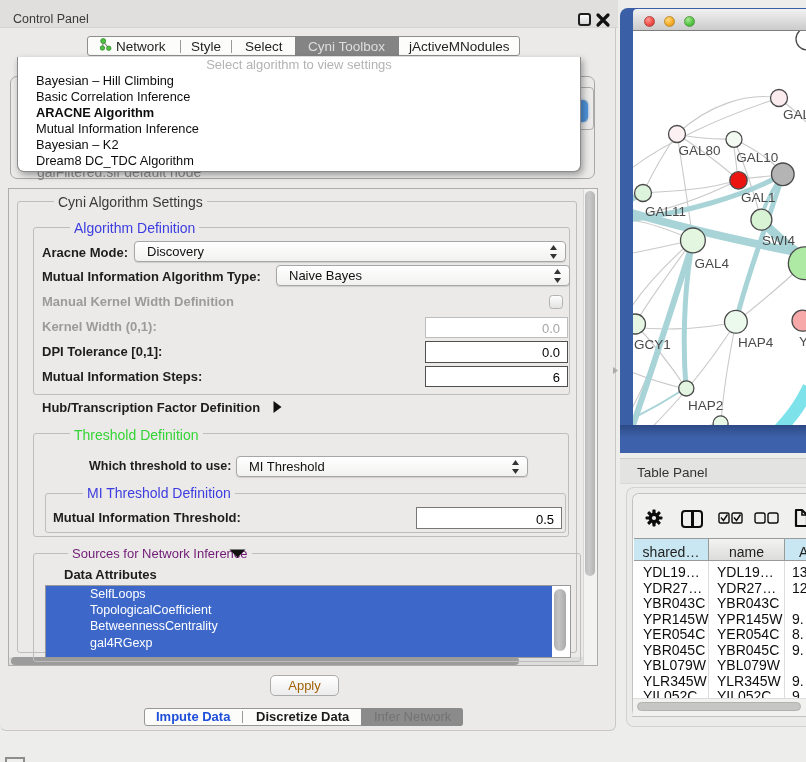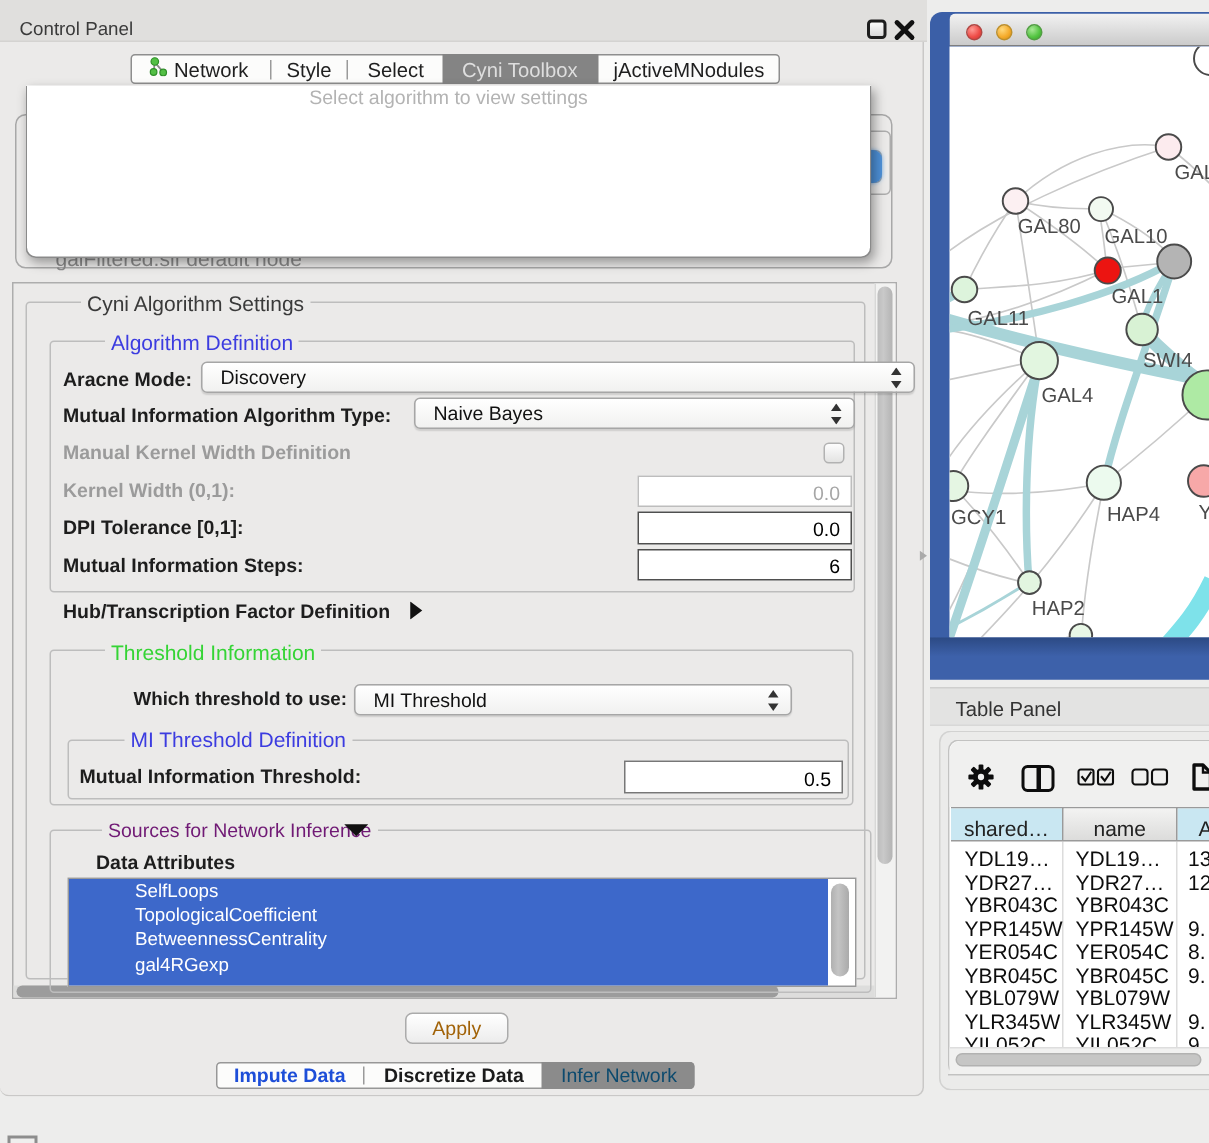--- a/index.html
+++ b/index.html
@@ -47,37 +47,45 @@
 <div class="abs" style="left:409px;top:40px;font-size:13.5px;color:#1f1f1f;line-height:13.5px;">jActiveMNodules</div>
 
 <div class="abs" style="left:10px;top:76px;width:585px;height:103px;border:1px solid #a8a8a8;border-radius:7px;background:#ebeae9;"></div>
 <div class="abs" style="left:300px;top:87px;width:294px;height:43px;border:1px solid #adadad;border-radius:4px;"></div>
 <div class="abs" style="left:330px;top:100px;width:258px;height:22px;border:1px solid #999;border-radius:4px;background:#fff;"></div>
 <div class="abs" style="left:568px;top:100px;width:20px;height:22px;background:#4e91d8;border-radius:6px;box-shadow:0 0 3px #6aa6e2;"></div>
 <div class="abs" style="left:37px;top:165px;font-size:14px;color:#8b8b8b;line-height:14px;">galFiltered.sif default node</div>
 
 <div class="abs" style="left:17px;top:57px;width:564px;height:115px;background:#fff;border:1px solid #8a8a8a;border-top:none;border-radius:0 0 7px 7px;box-shadow:2px 3px 7px rgba(0,0,0,0.35);"></div>
 <div class="abs" style="left:17px;top:58px;width:564px;text-align:center;font-size:13px;color:#b3b3b3;line-height:13px;">Select algorithm to view settings</div>
+<div class="abs" style="left:36px;top:73px;font-size:12.8px;color:#0d0d0d;line-height:16px;">
+Bayesian – Hill Climbing<br>
+Basic Correlation Inference<br>
+<b>ARACNE Algorithm</b><br>
+Mutual Information Inference<br>
+Bayesian – K2<br>
+Dream8 DC_TDC Algorithm
+</div>
 
 <div class="abs" style="left:8px;top:188px;width:590px;height:478px;border:1px solid #adadad;background:#ebeae9;"></div>
 
 <div class="abs" style="left:583px;top:189px;width:14px;height:476px;background:#f2f2f1;border-left:1px solid #d8d8d7;"></div>
 <div class="abs" style="left:585px;top:191px;width:10px;height:385px;border-radius:5px;background:linear-gradient(90deg,#bdbdbd,#c9c9c9 40%,#b4b4b4);"></div>
 
 <div class="abs" style="left:9px;top:657px;width:574px;height:8px;background:#dddddc;"></div>
 <div class="abs" style="left:11px;top:657px;width:508px;height:8px;border-radius:4px;background:#9c9c9c;"></div>
 
 <div class="grp" style="left:17px;top:201px;width:560px;height:452px;"></div>
 <div class="gtitle" style="left:22px;top:195px;color:#3a3a3a;font-size:14px;line-height:14px;">Cyni Algorithm Settings</div>
 
 <div class="grp" style="left:33px;top:227px;width:537px;height:168px;"></div>
 <div class="gtitle" style="left:38px;top:221px;color:#3c3ce0;font-size:14px;line-height:14px;">Algorithm Definition</div>
 
 <div class="lbl" style="left:42px;top:246px;">Aracne Mode:</div>
-<div class="combo" style="left:134px;top:241px;width:476px;height:21px;">
+<div class="combo" style="left:134px;top:241px;width:432px;height:21px;">
       <span class="ct">Discovery</span>
 <svg class="spin" viewBox="0 0 9 14">
         <path d="M4.5 0 L8 5 L1 5 Z" fill="#333"></path>
         <path d="M4.5 14 L8 9 L1 9 Z" fill="#333"></path>
       </svg>
     </div>
 
 <div class="lbl" style="left:42px;top:270px;">Mutual Information Algorithm Type:</div>
 <div class="combo" style="left:276px;top:265px;width:294px;height:21px;">
       <span class="ct">Naive Bayes</span>
@@ -98,21 +106,21 @@
 
 <div class="lbl" style="left:42px;top:370px;">Mutual Information Steps:</div>
 <div class="tfield" style="left:425px;top:366px;width:143px;height:21px;border:1px solid #4f4f4f;color:#000;padding:4px 7px 0 0;">6</div>
 
 <div class="lbl" style="left:42px;top:401px;">Hub/Transcription Factor Definition</div>
 <svg class="abs" style="left:273px;top:401px;" width="9" height="12" viewBox="0 0 9 12">
       <path d="M0.5 0 L8.5 6 L0.5 12 Z" fill="#111"></path>
     </svg>
 
 <div class="grp" style="left:33px;top:433px;width:536px;height:104px;"></div>
-<div class="gtitle" style="left:38px;top:428px;color:#35d435;font-size:14px;line-height:14px;">Threshold Information</div>
+<div class="gtitle" style="left:38px;top:428px;color:#35d435;font-size:14px;line-height:14px;">Threshold Definition</div>
 
 <div class="lbl" style="left:89px;top:460px;font-size:12.5px;line-height:12.5px;">Which threshold to use:</div>
 <div class="combo" style="left:236px;top:456px;width:292px;height:21px;">
       <span class="ct">MI Threshold</span>
 <svg class="spin" viewBox="0 0 9 14">
         <path d="M4.5 0 L8 5 L1 5 Z" fill="#333"></path>
         <path d="M4.5 14 L8 9 L1 9 Z" fill="#333"></path>
       </svg>
     </div>
 
@@ -134,21 +142,21 @@
 <div class="abs" style="left:554px;top:589px;width:12px;height:62px;border-radius:6px;background:linear-gradient(90deg,#b0b0b0,#c4c4c4 40%,#aaaaaa);"></div>
 
 <div class="abs" style="left:270px;top:675px;width:69px;height:21px;border:1px solid #ababab;border-radius:5px;background:linear-gradient(#ffffff,#ececec);"></div>
 <div class="abs" style="left:270px;top:679px;width:69px;text-align:center;font-size:13px;color:#a16207;line-height:13px;">Apply</div>
 
 <div class="abs" style="left:144px;top:708px;width:319px;height:18px;background:#fcfcfb;border:1px solid #979797;border-radius:3px;"></div>
 <div class="abs" style="left:242px;top:711px;width:1px;height:12px;background:#9a9a9a;"></div>
 <div class="abs" style="left:361px;top:708px;width:102px;height:18px;background:#8b8b8b;border-radius:0 3px 3px 0;"></div>
 <div class="abs" style="left:156px;top:712px;font-size:13px;font-weight:bold;color:#1d4ed8;line-height:13px;margin-top:-2px;">Impute Data</div>
 <div class="abs" style="left:256px;top:712px;font-size:13px;font-weight:bold;color:#1b1b1b;line-height:13px;margin-top:-2px;">Discretize Data</div>
-<div class="abs" style="left:374px;top:712px;font-size:13px;color:#0c4a6e;line-height:13px;margin-top:-2px;">Infer Network</div>
+<div class="abs" style="left:374px;top:712px;font-size:13px;color:#737373;line-height:13px;margin-top:-2px;">Infer Network</div>
 
 <div class="abs" style="left:5px;top:757px;width:20px;height:16px;border:2px solid #8d8d8d;background:#efefee;"></div>
 
 <div class="abs" style="left:613px;top:367px;width:5px;height:7px;background:#aaa;clip-path:polygon(0 0,100% 50%,0 100%);"></div>
 
 <div class="abs" style="left:620px;top:8px;width:186px;height:445px;background:#3b5fa7;border-radius:8px 0 0 0;"></div>
 <div class="abs" style="left:633px;top:9px;width:173px;height:22px;background:linear-gradient(#f2f2f2,#cbcbcb);border-bottom:1px solid #7e7e7e;border-radius:4px 0 0 0;"></div>
 <div class="abs" style="left:644px;top:16px;width:11px;height:11px;border-radius:50%;background:radial-gradient(circle at 35% 30%, #ff9a94, #ee4a45 60%, #c73a38);border:0.5px solid #b04743;"></div>
 <div class="abs" style="left:664px;top:16px;width:11px;height:11px;border-radius:50%;background:radial-gradient(circle at 35% 30%, #ffd97c, #f4a928 60%, #cd8c1c);border:0.5px solid #bd8f2b;"></div>
 <div class="abs" style="left:684px;top:16px;width:11px;height:11px;border-radius:50%;background:radial-gradient(circle at 35% 30%, #a8e896, #52c440 60%, #3da231);border:0.5px solid #529e43;"></div>

